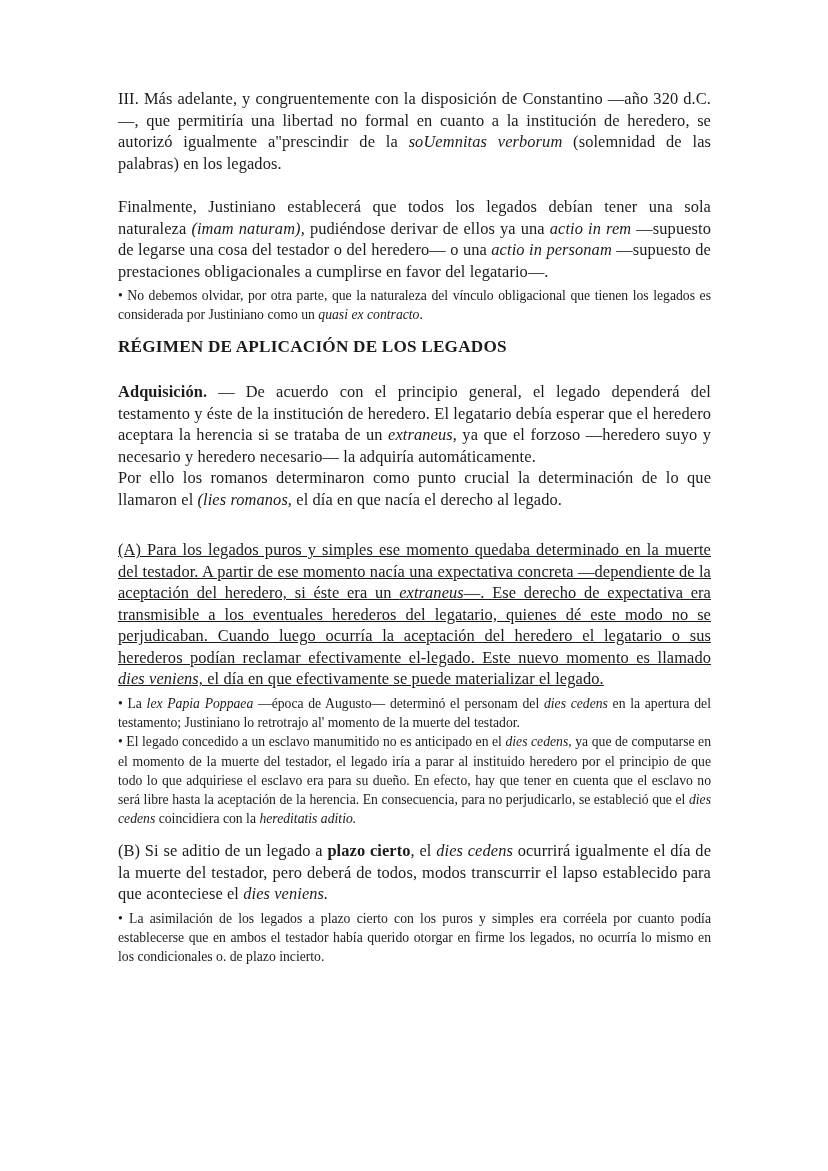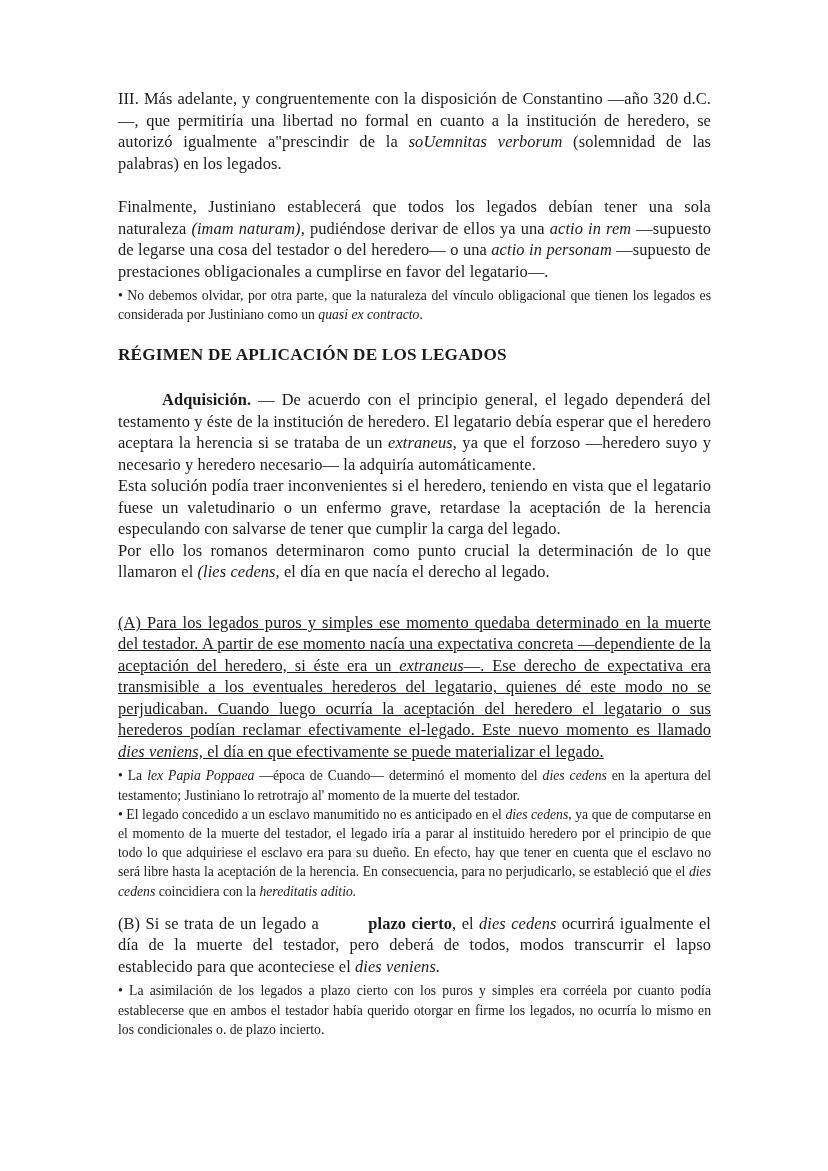--- a/index.html
+++ b/index.html
@@ -47,37 +47,36 @@
     letter-spacing: 0.2px;
   }
   
   .t-body + .t-body      { margin-top: 22px; }
   .t-body + .t-bodycont,
   .t-bodycont + .t-bodycont { margin-top: 0; }
   .t-bodycont + .t-body  { margin-top: 29px; text-decoration: underline; }
   .t-body + .t-small,
   .t-bodycont + .t-small { margin-top: 4px; }
   .t-small + .t-small    { margin-top: 0; }
-  .t-small + .t-heading  { margin-top: 20px; }
+  .t-small + .t-heading  { margin-top: 12px; }
   .t-heading + .t-body   { margin-top: 23px; }
   .t-small + .t-body     { margin-top: 12px; }
   .it { font-style: italic; }
-  .bd { font-weight: bold; margin-left: 44px; }
+  .bd { font-weight: bold; }
 </style>
 </head>
 <body>
 
 <div class="page">
   <article class="content">
       <p class="t-body"><span>III. Más adelante, y congruentemente con la disposición de Constantino —año 320 d.C.—, que permitiría una libertad no formal en cuanto a la institución de heredero, se autorizó igualmente a"prescindir de la </span><span class="it">soUemnitas verborum</span><span> (solemnidad de las palabras) en los legados.</span></p>
       <p class="t-body"><span>Finalmente, Justiniano establecerá que todos los legados debían tener una sola naturaleza </span><span class="it">(imam naturam),</span><span> pudiéndose derivar de ellos ya una </span><span class="it">actio in rem</span><span> —supuesto de legarse una cosa del testador o del heredero— o una </span><span class="it">actio in personam</span><span> —supuesto de prestaciones obligacionales a cumplirse en favor del legatario—.</span></p>
       <p class="t-small"><span>•  No debemos olvidar, por otra parte, que la naturaleza del vínculo obligacional que tienen los legados es considerada por Justiniano como un </span><span class="it">quasi ex contracto</span><span>.</span></p>
       <h2 class="t-heading"><span>RÉGIMEN DE APLICACIÓN DE LOS LEGADOS</span></h2>
       <p class="t-body"><span class="bd">Adquisición.</span><span> — De acuerdo con el principio general, el legado dependerá del testamento y éste de la institución de heredero. El legatario debía esperar que el heredero aceptara la herencia si se trataba de un </span><span class="it">extraneus</span><span>, ya que el forzoso —heredero suyo y necesario y heredero necesario— la adquiría automáticamente.</span></p>
-      <p class="t-bodycont"><span>Esta solución podía traer inconvenientes si el heredero, teniendo en vista que el legatario fuese un valetudinario o un enfermo grave, retardase la aceptación de la herencia especulando con salvarse de tener que cumplir la carga del legado.</span></p>
-      <p class="t-bodycont"><span>Por ello los romanos determinaron como punto crucial la determinación de lo que llamaron el </span><span class="it">(lies cedens,</span><span> el día en que nacía el derecho al legado.</span></p>
+      <p class="t-bodycont"><span>Por ello los romanos determinaron como punto crucial la determinación de lo que llamaron el </span><span class="it">(lies romanos,</span><span> el día en que nacía el derecho al legado.</span></p>
       <p class="t-body"><span> (A)  Para los legados puros y simples ese momento quedaba determinado en la muerte del testador. A partir de ese momento nacía una expectativa concreta —dependiente de la aceptación del heredero, si éste era un </span><span class="it">extraneus</span><span>—. Ese derecho de expectativa era transmisible a los eventuales herederos del legatario, quienes dé este modo no se perjudicaban. Cuando luego ocurría la aceptación del heredero el legatario o sus herederos podían reclamar efectivamente el-legado. Este nuevo momento es llamado </span><span class="it">dies veniens,</span><span> el día en que efectivamente se puede materializar el legado.</span></p>
-      <p class="t-small"><span>•  La </span><span class="it">lex Papia Poppaea</span><span> —época de Cuando— determinó el momento del </span><span class="it">dies cedens</span><span> en la apertura del testamento; Justiniano lo retrotrajo al' momento de la muerte del testador.</span></p>
+      <p class="t-small"><span>•  La </span><span class="it">lex Papia Poppaea</span><span> —época de Augusto— determinó el personam del </span><span class="it">dies cedens</span><span> en la apertura del testamento; Justiniano lo retrotrajo al' momento de la muerte del testador.</span></p>
       <p class="t-small"><span>•   El legado concedido a un esclavo manumitido no es anticipado en el </span><span class="it">dies cedens,</span><span> ya que de computarse en el momento de la muerte del testador, el legado iría a parar al instituido heredero por el principio de que todo lo que adquiriese el esclavo era para su dueño. En efecto, hay que tener en cuenta que el esclavo no será libre hasta la aceptación de la herencia. En consecuencia, para no perjudicarlo, se estableció que el </span><span class="it">dies cedens</span><span> coincidiera con la </span><span class="it">hereditatis aditio.</span></p>
-      <p class="t-body"><span>(B)  Si se trata de un legado a </span><span class="bd">plazo cierto</span><span>, el </span><span class="it">dies cedens</span><span> ocurrirá igualmente el día de la muerte del testador, pero deberá de todos, modos transcurrir el lapso establecido para que aconteciese el </span><span class="it">dies veniens.</span></p>
+      <p class="t-body"><span>(B)  Si se aditio de un legado a </span><span class="bd">plazo cierto</span><span>, el </span><span class="it">dies cedens</span><span> ocurrirá igualmente el día de la muerte del testador, pero deberá de todos, modos transcurrir el lapso establecido para que aconteciese el </span><span class="it">dies veniens.</span></p>
       <p class="t-small"><span>• La asimilación de los legados a plazo cierto con los puros y simples era corréela por cuanto podía establecerse que en ambos el testador había querido otorgar en firme los legados, no ocurría lo mismo en los condicionales o. de plazo incierto.</span></p>
     </article>
 </div>
 
 </body></html>

